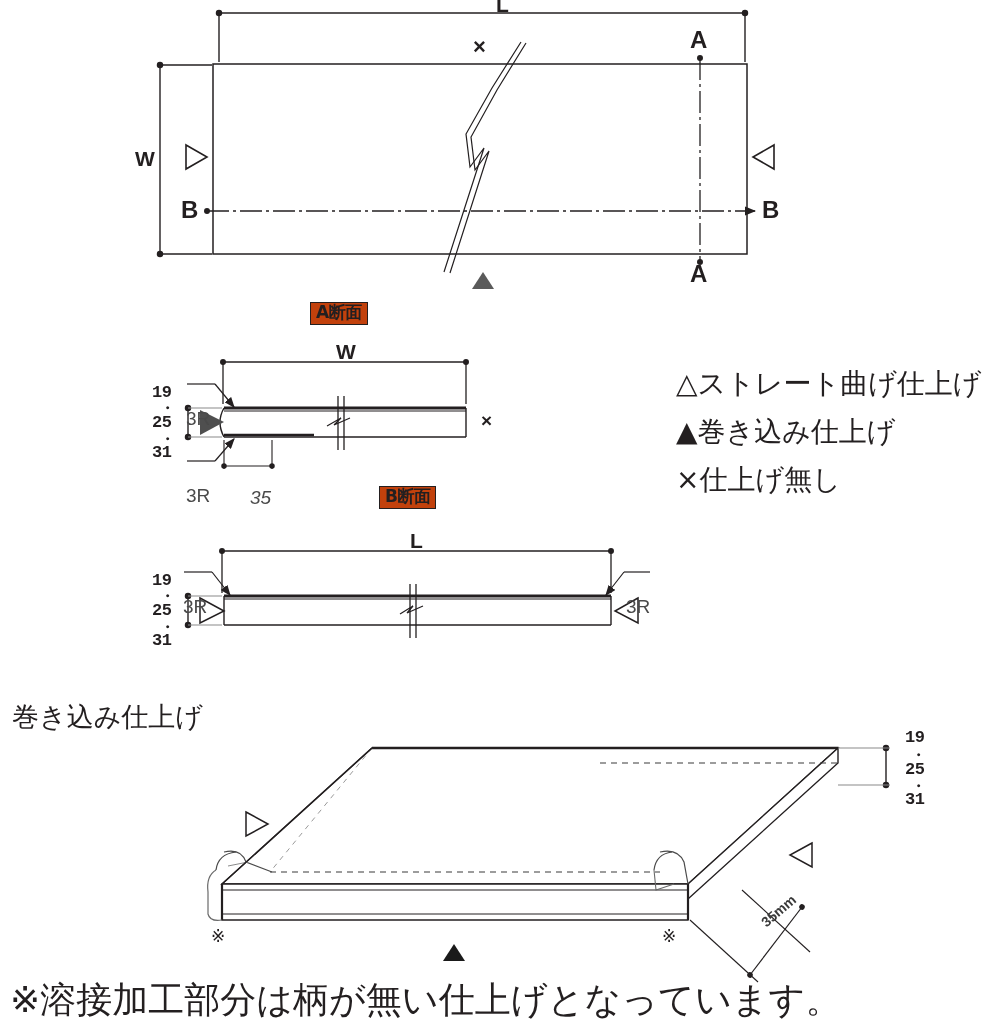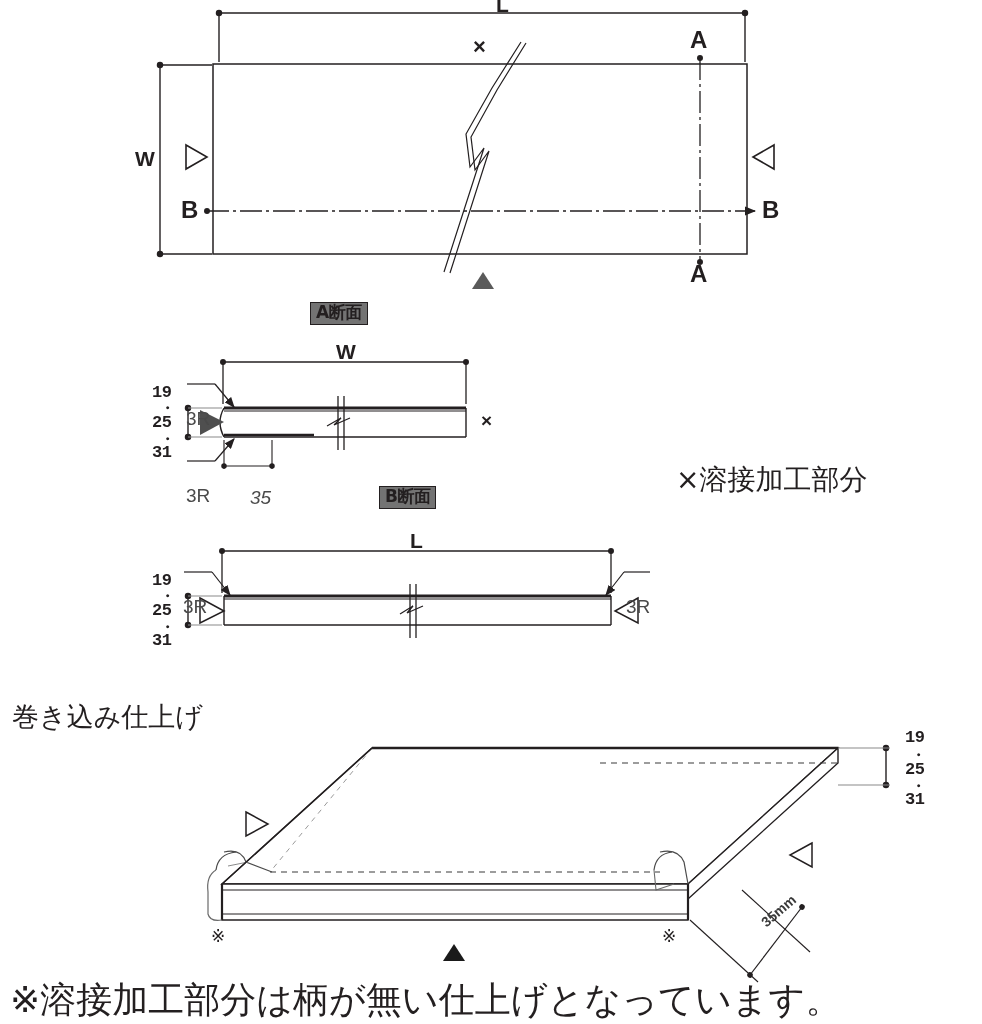--- a/index.html
+++ b/index.html
@@ -59,21 +59,21 @@
   }
   .sect-box {
     position: absolute;
     border: 1.5px solid #231f20;
     padding: 1px 5px 2px 5px;
     font-family: "DejaVu Sans", sans-serif;
     font-weight: bold;
     font-size: 17px;
     line-height: 1.05;
     letter-spacing: -0.5px;
-    background: #737373;
+    background: #c2410c;
   }
   .legend-row {
     position: absolute;
     font-family: "DejaVu Sans", sans-serif;
     font-size: 28px;
     line-height: 1;
     letter-spacing: 0px;
     color: #231f20;
     white-space: nowrap;
   }
@@ -322,22 +322,28 @@
   <div class="sect-box" style="left:379px; top:486px;">B断面</div>
   <div class="txt dim-letter" style="left:410px; top:530px;">L</div>
   <div class="txt num-small" style="left:183px; top:561px;">3R</div>
   <div class="txt num-small" style="left:626px; top:561px;">3R</div>
   <div class="txt num-bold" style="left:152px; top:572px;">19</div>
   <div class="txt dot-mark" style="left:160px; top:588px;">・</div>
   <div class="txt num-bold" style="left:152px; top:602px;">25</div>
   <div class="txt dot-mark" style="left:160px; top:619px;">・</div>
   <div class="txt num-bold" style="left:152px; top:632px;">31</div>
 
+  <div class="legend-row" style="left:676px; top:370px;">
+    <span>△</span><span>ストレート曲げ仕上げ</span>
+  </div>
+  <div class="legend-row" style="left:676px; top:418px;">
+    <span>▲</span><span>巻き込み仕上げ</span>
+  </div>
   <div class="legend-row" style="left:676px; top:466px;">
-    <span>×</span><span>溶接加工部分</span>
+    <span>×</span><span>仕上げ無し</span>
   </div>
 
   <div class="jp-head" style="left:12px; top:703px;">巻き込み仕上げ</div>
 
   <div class="txt num-bold" style="left:905px; top:729px;">19</div>
   <div class="txt dot-mark" style="left:911px; top:747px;">・</div>
   <div class="txt num-bold" style="left:905px; top:761px;">25</div>
   <div class="txt dot-mark" style="left:911px; top:778px;">・</div>
   <div class="txt num-bold" style="left:905px; top:791px;">31</div>
 

